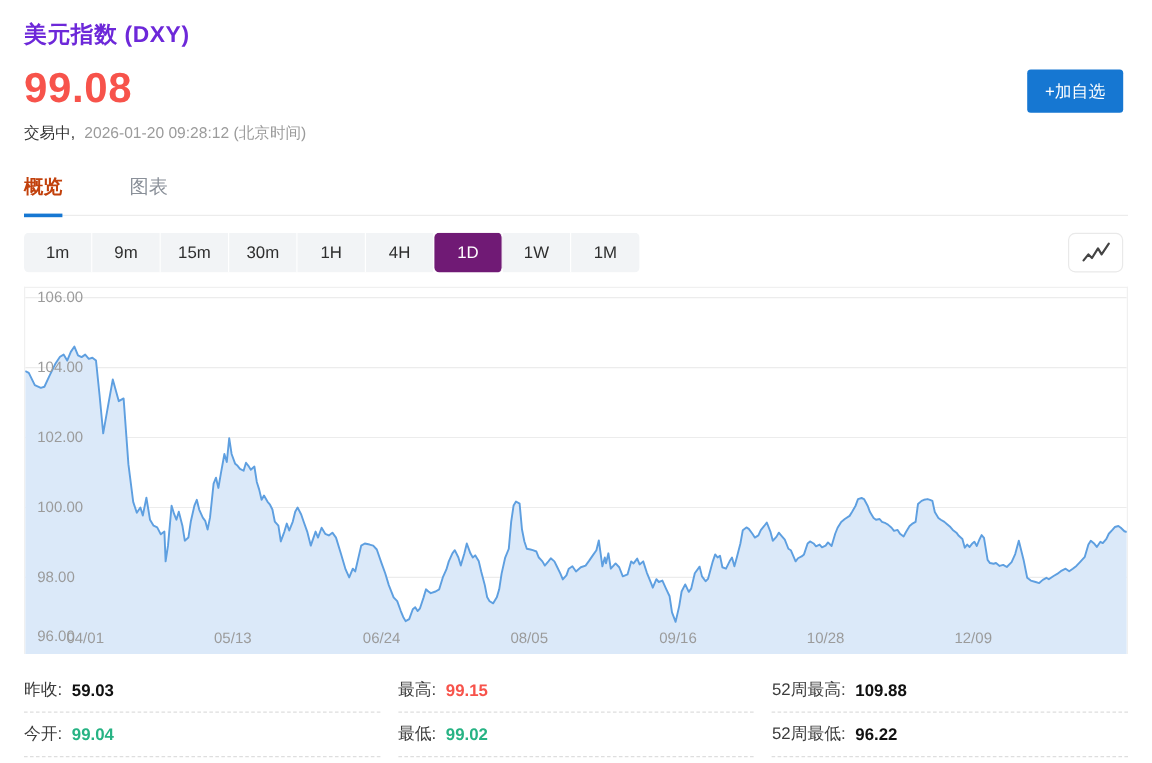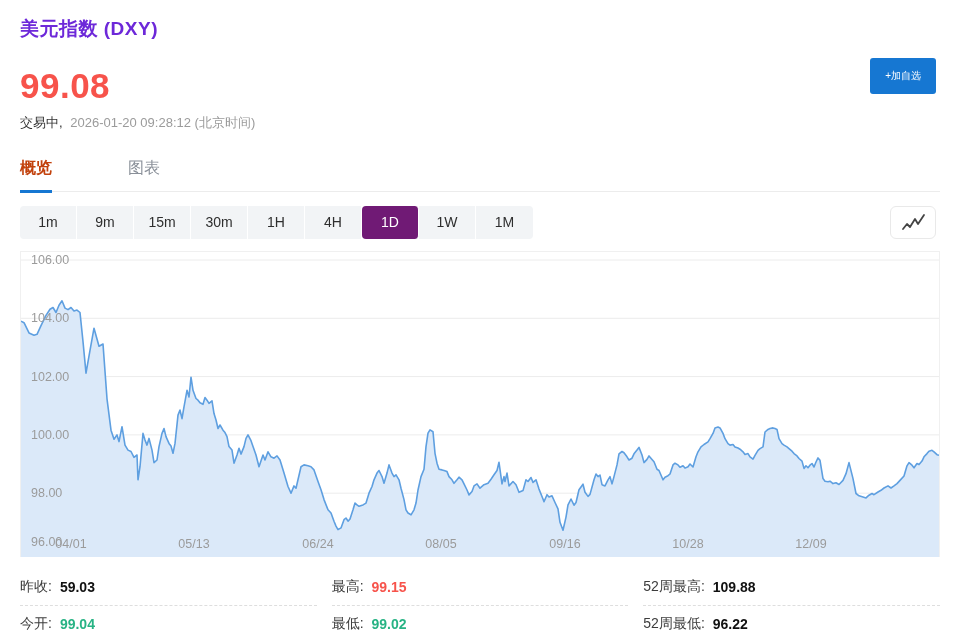--- a/index.html
+++ b/index.html
@@ -2,33 +2,33 @@
 <html><head>
 <meta charset="utf-8">
 <style>
   * { margin:0; padding:0; box-sizing:border-box; }
   html,body { width:960px; height:636px; background:#fff; overflow:hidden;
     font-family:"Liberation Sans","DejaVu Sans",sans-serif; }
   .page { position:relative; width:960px; height:636px; padding:16px 20px 0; }
 
   
   .title { font-size:19px; font-weight:700; color:#6d28d9; letter-spacing:.5px; }
-  .price-row { margin-top:24px; display:flex; align-items:center; }
+  .price-row { margin-top:12px; display:flex; align-items:center; }
   .price { font-size:35px; font-weight:700; color:#f7534b; letter-spacing:.5px; }
   .change { font-size:19px; color:#f7534b; margin-left:16px; }
   .status-row { margin-top:8px; font-size:13px; color:#333; }
   .status-time { color:#9b9b9b; margin-left:4px; }
   .watch-btn { position:absolute; top:58px; right:24px; height:36px; line-height:36px;
-    padding:0 15px; background:#1677d2; color:#fff; font-size:10px; border:none;
+    padding:0 15px; background:#1677d2; color:#fff; font-size:14px; border:none;
     border-radius:3px; cursor:pointer; }
 
   
   .tabs { margin-top:26px; display:flex; border-bottom:1px solid #ececec; }
   .tab { font-size:16px; color:#8a9099; padding-bottom:11px; cursor:pointer; }
-  .tab + .tab { margin-left:76px; }
+  .tab + .tab { margin-left:56px; }
   .tab.active { color:#c2410c; font-weight:700; border-bottom:3px solid #1677d2;
     margin-bottom:-2px; }
 
   
   .tf-row { margin-top:14px; display:flex; align-items:center; position:relative; height:33px; }
   .tf-bar { display:flex; border-radius:4px; overflow:hidden; }
   .tf-btn { width:57px; height:33px; line-height:33px; text-align:center; font-size:14px;
     color:#2e2e2e; background:#f2f4f6; border:none; border-right:1px solid #fff;
     cursor:pointer; }
   .tf-btn:last-child { border-right:none; }

